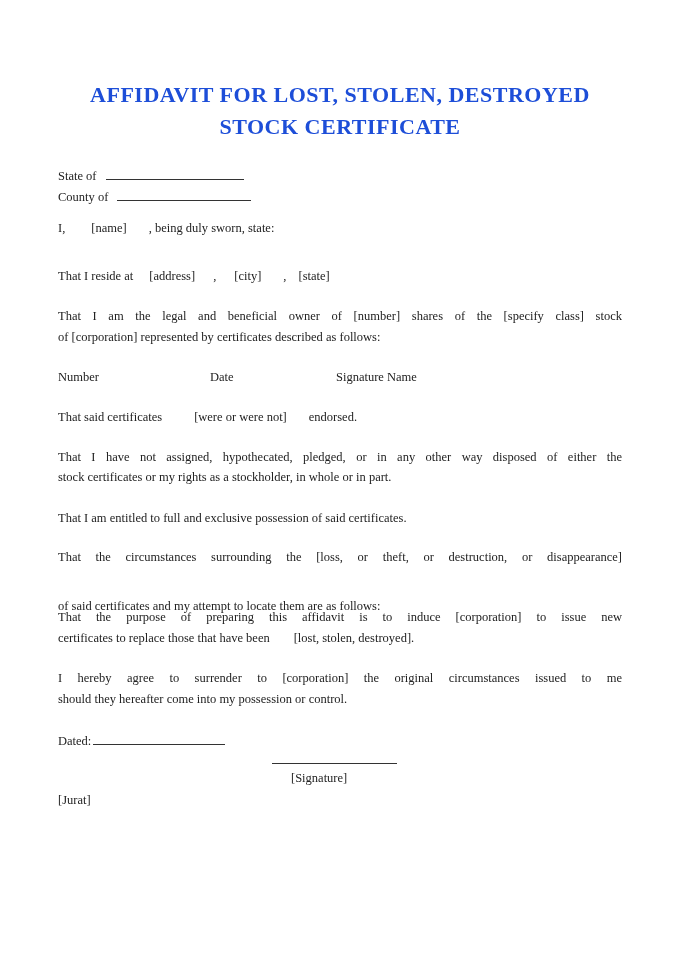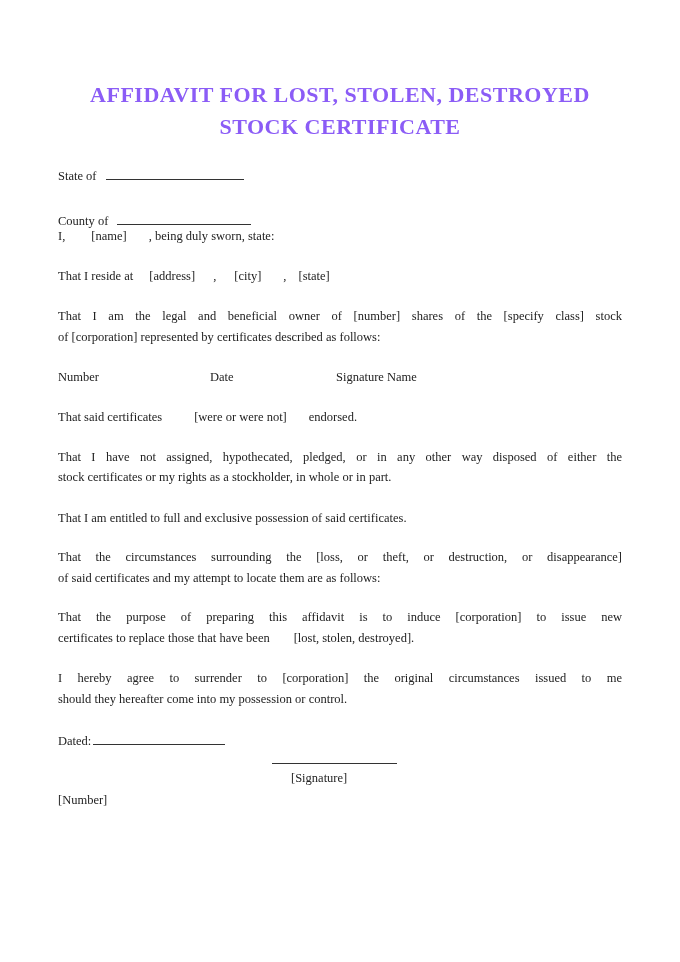--- a/index.html
+++ b/index.html
@@ -23,21 +23,21 @@
     }
     .title {
       position: absolute;
       left: 0;
       width: 680px;
       text-align: center;
       font-family: "Liberation Serif", "DejaVu Serif", serif;
       font-weight: bold;
       font-size: 22px;
       letter-spacing: 0.5px;
-      color: #8b5cf6;
+      color: #1d4ed8;
       margin: 0;
     }
     .t1 { top: 82px; }
     .t2 { top: 114px; }
     .line {
       position: absolute;
       left: 58px;
       font-size: 12.5px;
       line-height: 16px;
       white-space: nowrap;
@@ -75,26 +75,26 @@
 <div class="page">
 
   <h1 class="title t1">AFFIDAVIT FOR LOST, STOLEN, DESTROYED</h1>
   <h1 class="title t2">STOCK CERTIFICATE</h1>
 
   <div class="line" style="top:167px;">
     <span>State of</span>
     <span class="blank" style="width:138px; margin-left:6px;"></span>
   </div>
 
-  <div class="line" style="top:188px;margin-top:24px;">
+  <div class="line" style="top:188px;">
     <span>County of</span>
     <span class="blank" style="width:134px; margin-left:6px;"></span>
   </div>
 
-  <div class="line" style="top:228px;">
+  <div class="line" style="top:220px;">
     <span>I,</span><span class="gap" style="width:26px;"></span><span>[name]</span><span class="gap" style="width:22px;"></span><span>, being duly sworn, state:</span>
   </div>
 
   <div class="line" style="top:268px;">
     <span>That I reside at</span><span class="gap" style="width:16px;"></span><span>[address]</span><span class="gap" style="width:18px;"></span><span>,</span><span class="gap" style="width:18px;"></span><span>[city]</span><span class="gap" style="width:22px;"></span><span>,</span><span class="gap" style="width:12px;"></span><span>[state]</span>
   </div>
 
   <div class="just" style="top:306px;">
     <span>That I am the legal and beneficial owner of [number] shares of the</span>
     <span>[specify class] stock</span>
@@ -113,21 +113,21 @@
 
   <div class="just" style="top:447px;">That I have not assigned, hypothecated, pledged, or in any other way disposed of either the</div>
   <div class="line" style="top:469px;">stock certificates or my rights as a stockholder, in whole or in part.</div>
 
   <div class="line" style="top:510px;">That I am entitled to full and exclusive possession of said certificates.</div>
 
   <div class="just" style="top:547px;">
     <span>That the circumstances surrounding the</span>
     <span>[loss, or theft, or destruction, or disappearance]</span>
   </div>
-  <div class="line" style="top:570px;">of said certificates and my attempt to locate them are as follows:</div>
+  <div class="line" style="top:598px;">of said certificates and my attempt to locate them are as follows:</div>
 
   <div class="just" style="top:607px;">
     <span>That the purpose of preparing this affidavit is to induce [corporation]</span>
     <span>to issue new</span>
   </div>
   <div class="line" style="top:630px;">
     <span>certificates to replace those that have been</span><span class="gap" style="width:24px;"></span><span>[lost, stolen, destroyed].</span>
   </div>
 
   <div class="just" style="top:668px;">
@@ -137,15 +137,15 @@
   </div>
   <div class="line" style="top:691px;">should they hereafter come into my possession or control.</div>
 
   <div class="line" style="top:732px;">
     <span>Dated:</span><span class="blank" style="width:132px; margin-left:2px;"></span>
   </div>
 
   <div class="sigline"></div>
   <div class="line" style="top:770px; left:291px;">[Signature]</div>
 
-  <div class="line" style="top:792px;">[Number]</div>
+  <div class="line" style="top:792px;">[Jurat]</div>
 
 </div>
 
 </body></html>

